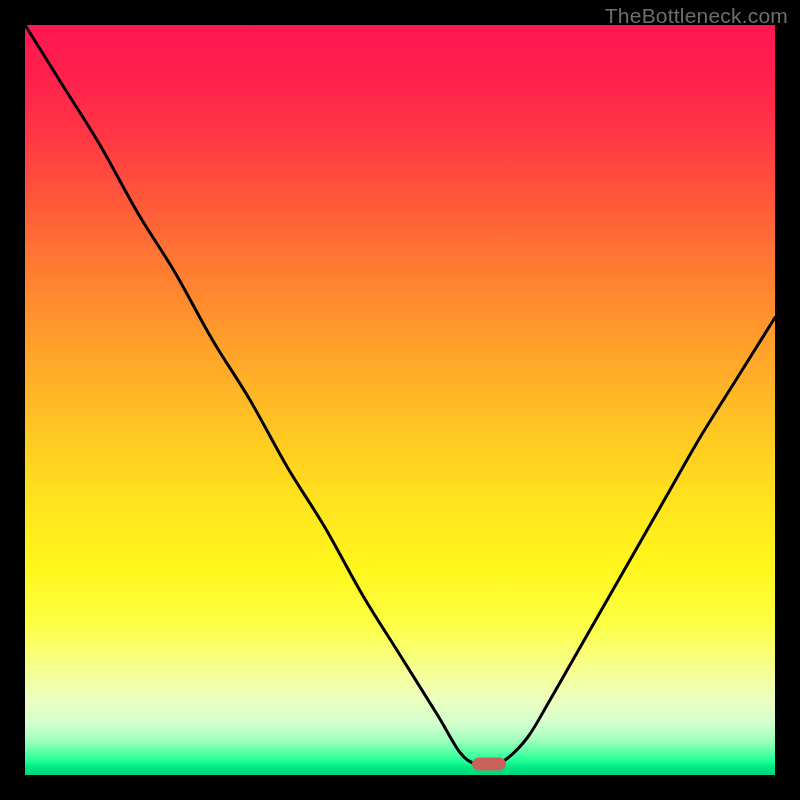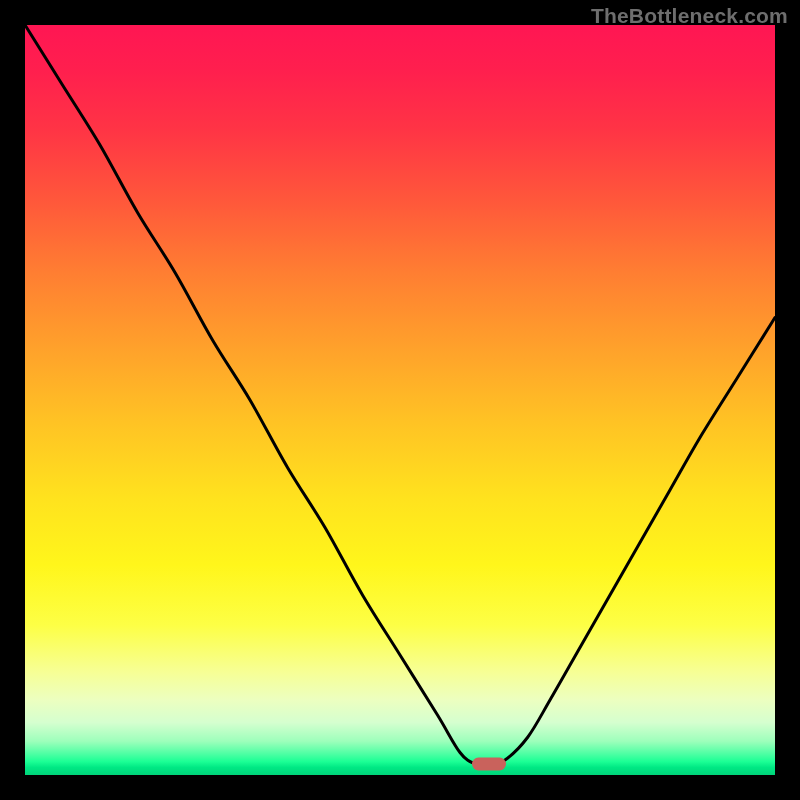--- a/index.html
+++ b/index.html
@@ -16,21 +16,21 @@
     width: 800px;
     height: 800px;
     background: #000;
   }
   .watermark {
     position: absolute;
     top: 4px;
     right: 12px;
     color: #6e6e6e;
     font-size: 21px;
-    font-weight: 700;
+    font-weight: 400;
     letter-spacing: 0.2px;
     z-index: 10;
   }
   .plot {
     position: absolute;
     left: 25px;
     top: 25px;
     width: 750px;
     height: 750px;
     overflow: hidden;

